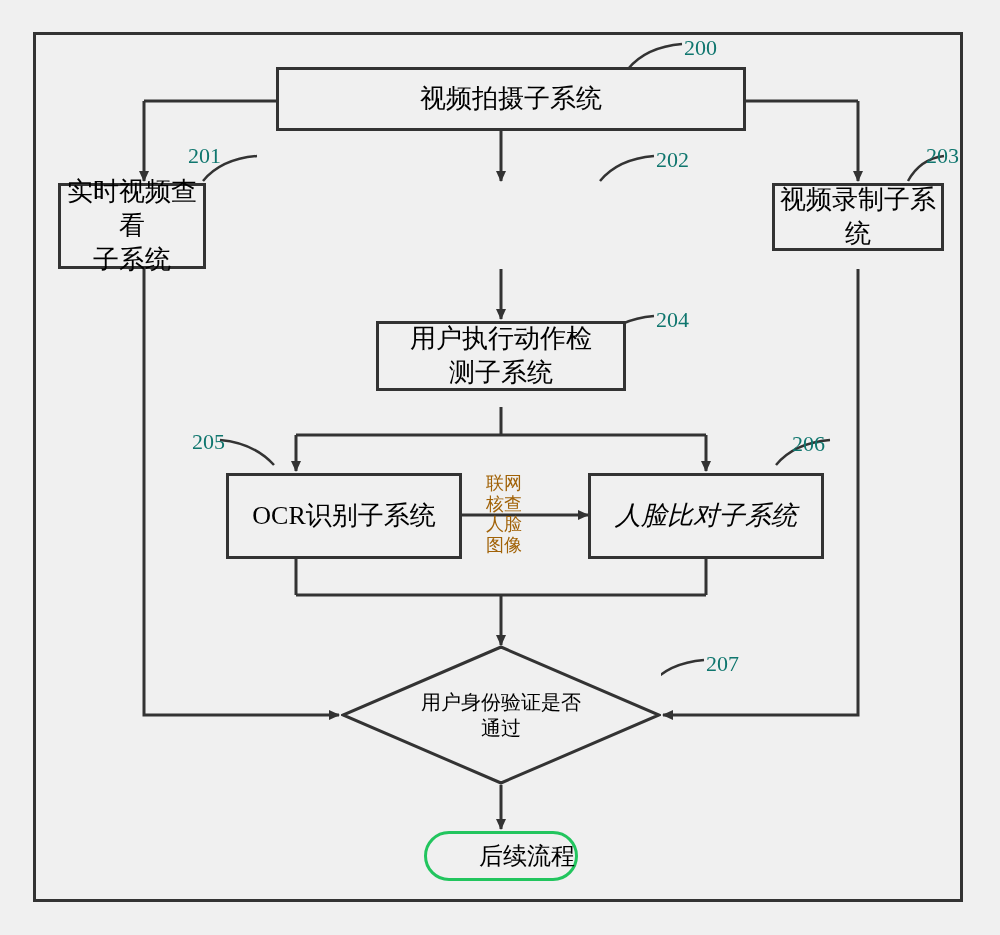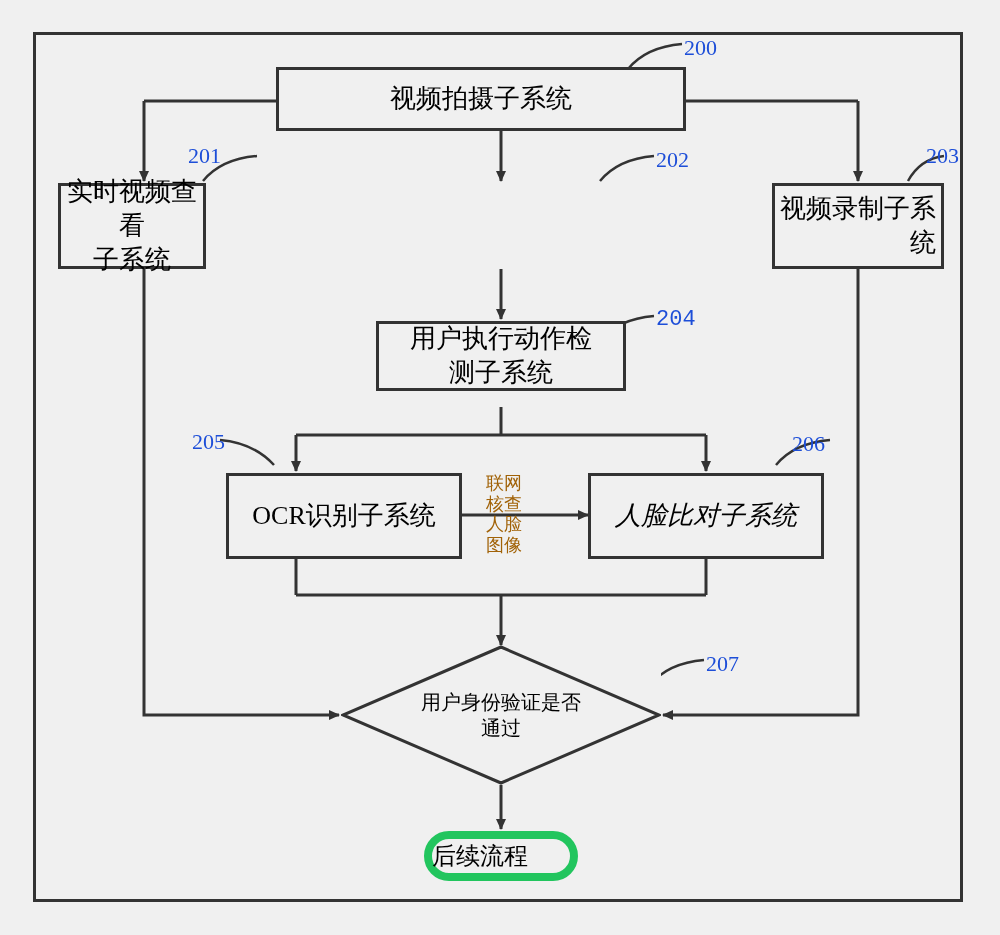--- a/index.html
+++ b/index.html
@@ -38,32 +38,32 @@
       align-items: center;
       justify-content: center;
       text-align: center;
       font-size: 20px;
       line-height: 1.3;
     }
     .diamond svg { position: absolute; left: 0; top: 0; }
     .diamond .dtext { position: relative; z-index: 1; }
     .terminal {
       position: absolute;
-      border: 8px solid #22c55e;
+      border: 3px solid #22c55e;
       background: #f0f0f0;
       border-radius: 28px;
       display: flex;
       align-items: center;
-      justify-content: flex-start;
+      justify-content: flex-end;
       font-size: 24px;
     }
     .label {
       position: absolute;
       font-size: 22px;
-      color: #1d4ed8;
+      color: #0f766e;
     }
     .midlabel {
       position: absolute;
       font-size: 18px;
       color: #a16207;
       text-align: center;
       line-height: 1.15;
     }
     .conn-svg {
       position: absolute;
@@ -138,44 +138,44 @@
   <svg class="leader" style="left:182px; top:402px;" viewBox="0 0 60 30">
       <path d="M56 28 Q36 6 2 3" stroke="#333" stroke-width="2.5" fill="none"></path>
     </svg>
   <svg class="leader" style="left:738px; top:402px;" viewBox="0 0 60 30">
       <path d="M2 28 Q20 6 56 3" stroke="#333" stroke-width="2.5" fill="none"></path>
     </svg>
   <svg class="leader" style="left:612px; top:622px;" viewBox="0 0 60 30">
       <path d="M2 28 Q20 6 56 3" stroke="#333" stroke-width="2.5" fill="none"></path>
     </svg>
 
-  <div class="box" style="left:240px; top:32px; width:410px; height:64px;">
+  <div class="box" style="left:240px; top:32px; width:470px; height:64px;">
     <span>视频拍摄子系统</span>
   </div>
   <span class="label" style="left:648px; top:0px;">200</span>
 
   <div class="box" style="left:22px; top:148px; width:148px; height:86px;">
     <span style="white-space:pre-line;">实时视频查看
 子系统</span>
   </div>
   <span class="label" style="left:152px; top:108px;">201</span>
 
   <span class="label" style="left:620px; top:112px;">202</span>
 
-  <div class="box" style="left:736px; top:148px; width:172px; height:86px;text-align:right;">
+  <div class="box" style="left:736px; top:148px; width:172px; height:68px;">
     <span style="white-space:pre-line;">视频录制子系
 统</span>
   </div>
   <span class="label" style="left:890px; top:108px;">203</span>
 
   <div class="box" style="left:340px; top:286px; width:250px; height:70px;">
     <span style="white-space:pre-line;">用户执行动作检
 测子系统</span>
   </div>
-  <span class="label" style="left:620px; top:272px;font-family:Liberation Mono, monospace;">204</span>
+  <span class="label" style="left:620px; top:272px;">204</span>
 
   <div class="box" style="left:142px; top:438px; width:236px; height:86px;margin-left:48px;">
     <span>OCR识别子系统</span>
   </div>
   <span class="label" style="left:156px; top:394px;">205</span>
 
   <div class="box" style="left:552px; top:438px; width:236px; height:86px;font-style:italic;">
     <span>人脸比对子系统</span>
   </div>
   <span class="label" style="left:756px; top:396px;">206</span>

